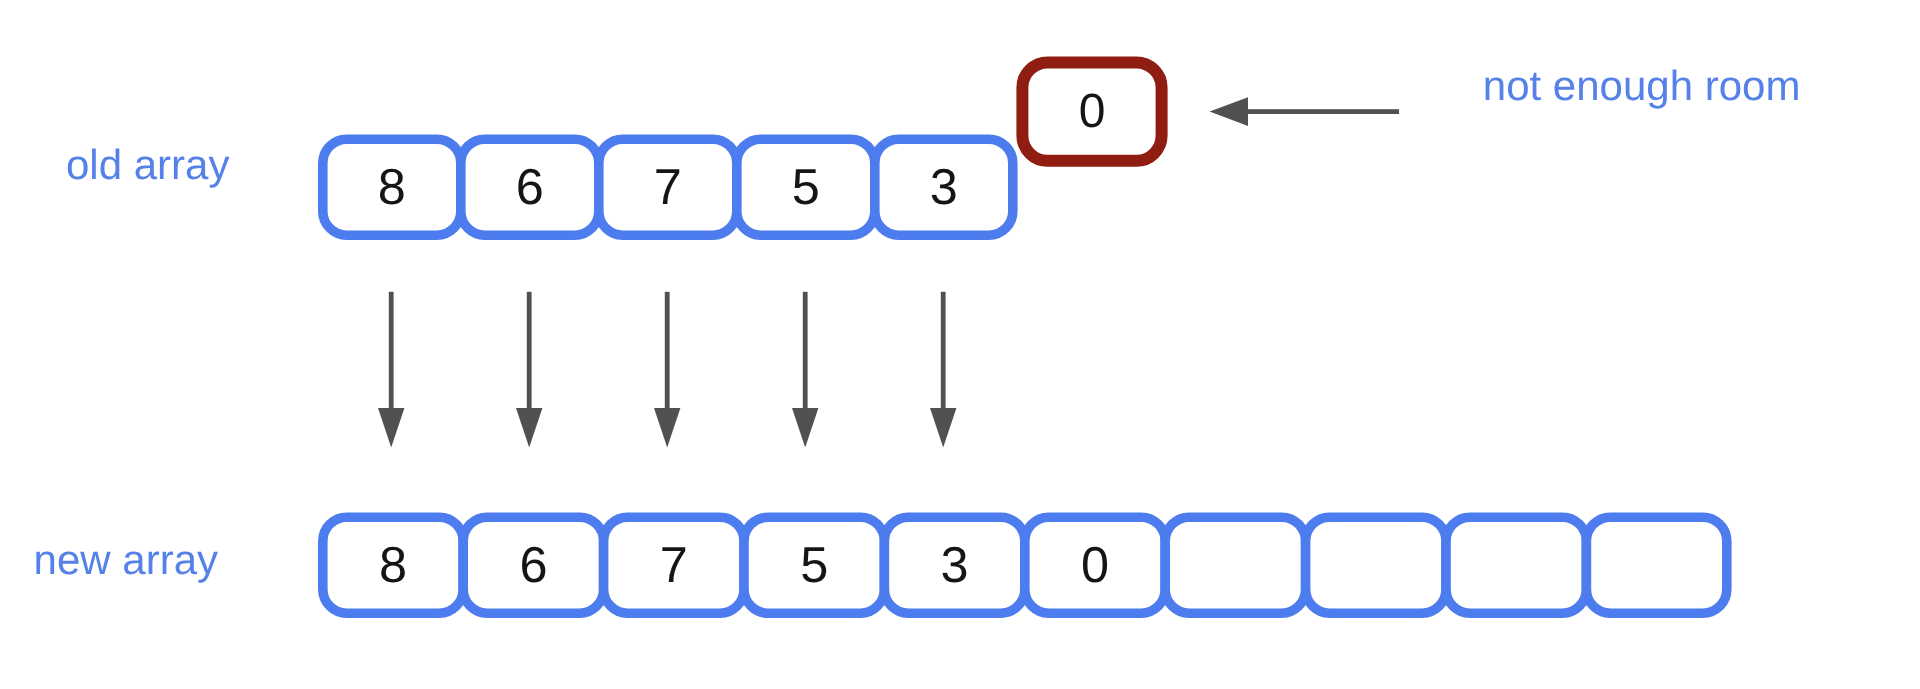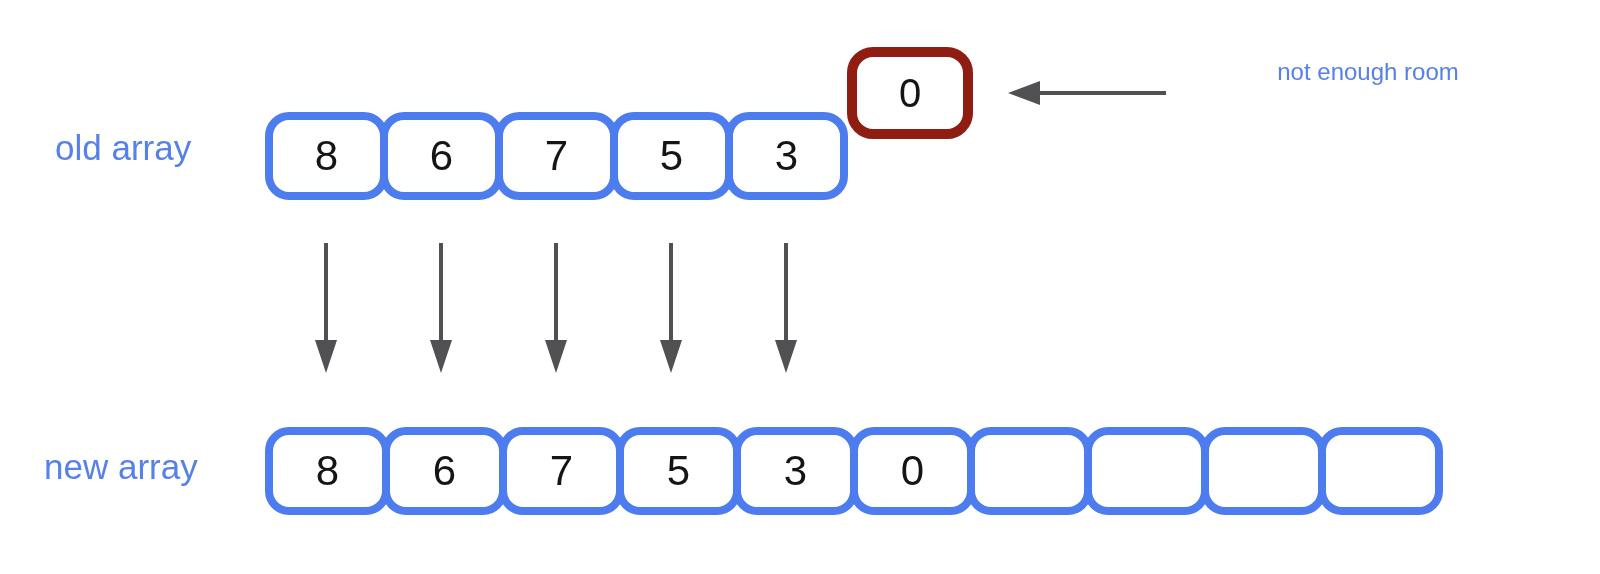--- a/index.html
+++ b/index.html
@@ -20,22 +20,22 @@
     height: 574px;
     background: #ffffff;
     overflow: hidden;
   }
   .row-label {
     position: absolute;
     font-size: 35px;
     color: var(--blue-text);
     white-space: nowrap;
   }
-  .label-old { left: 55px; top: 128px; }
-  .label-new { left: 44px; top: 447px; }
+  .label-old { left: 55px; top: 118px; }
+  .label-new { left: 28px; top: 447px; }
   .array-row {
     position: absolute;
     display: flex;
   }
   .row-old { left: 265px; top: 112px; }
   .row-new { left: 265px; top: 427px; }
   .cell {
     width: 123px;
     height: 88px;
     background: #ffffff;
@@ -65,21 +65,21 @@
     font-size: 40px;
     color: var(--num);
     z-index: 3;
   }
   .annotation {
     position: absolute;
     left: 1200px;
     top: 50px;
     width: 336px;
     text-align: center;
-    font-size: 24px;
+    font-size: 35px;
     line-height: 44px;
     color: var(--blue-text);
   }
   .arrow-svg {
     position: absolute;
     color: var(--arrow);
   }
   .left-arrow { left: 1008px; top: 80px; }
   .down-arrow { top: 243px; }
   .da-0 { left: 314px; }

